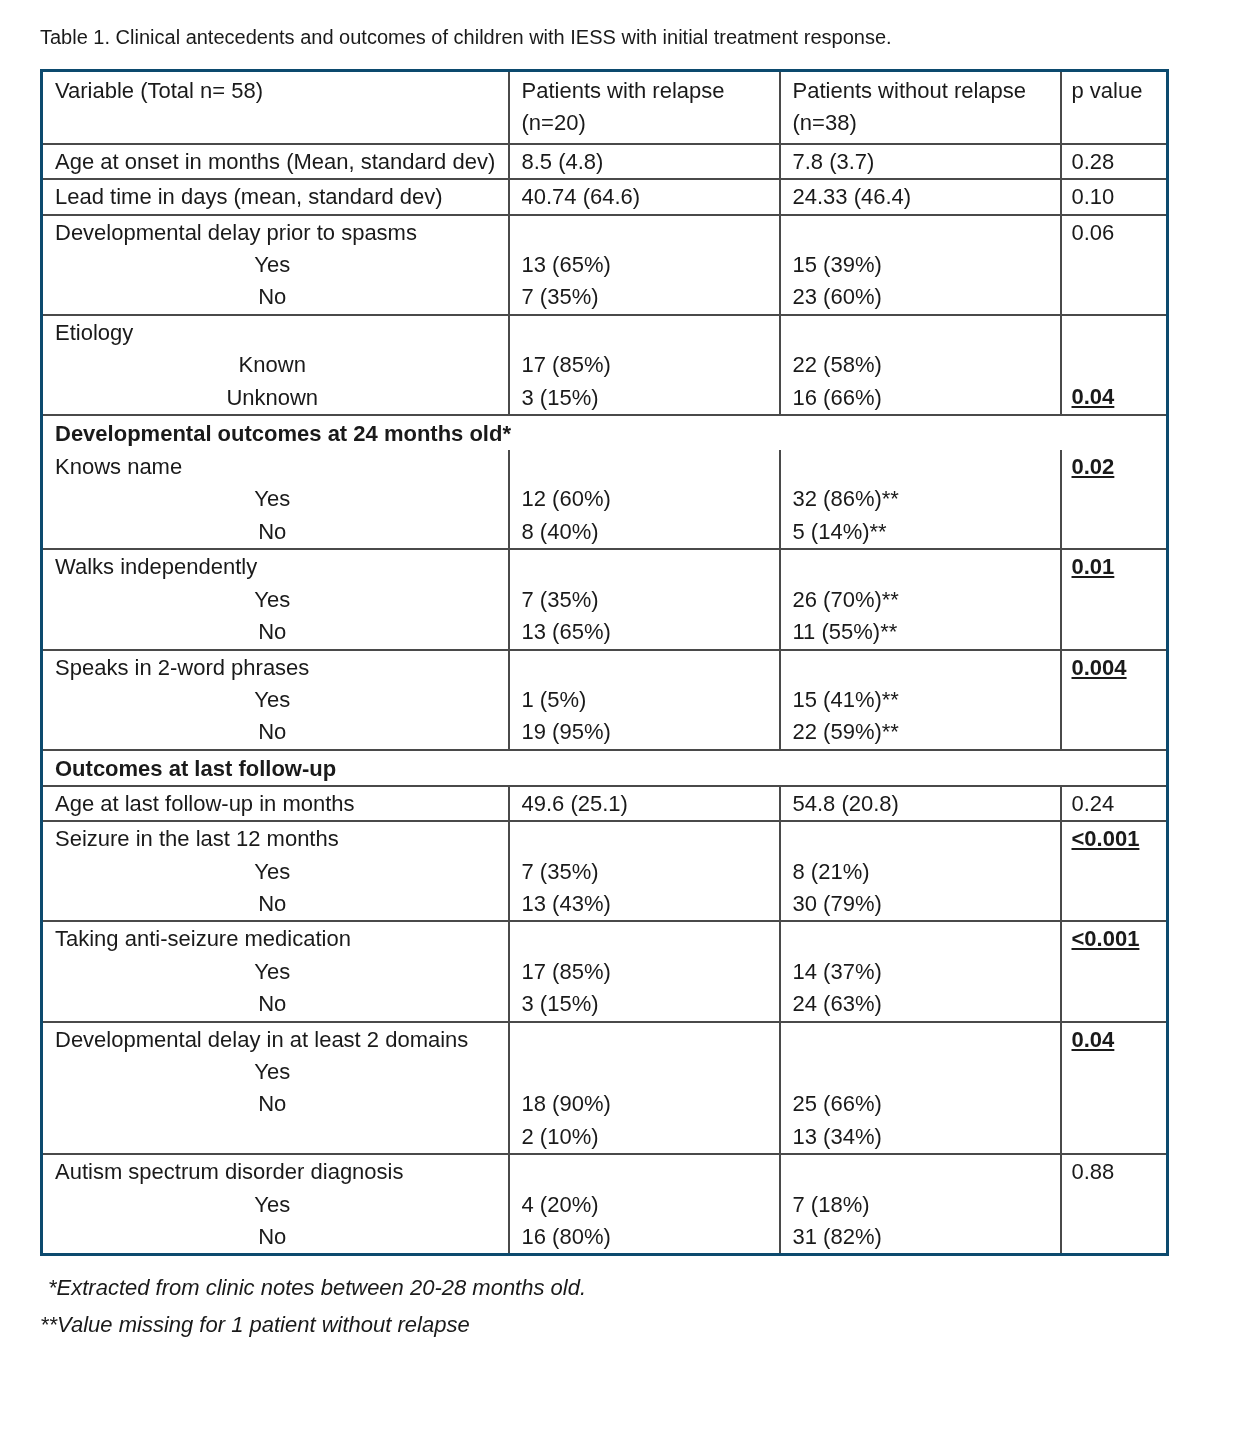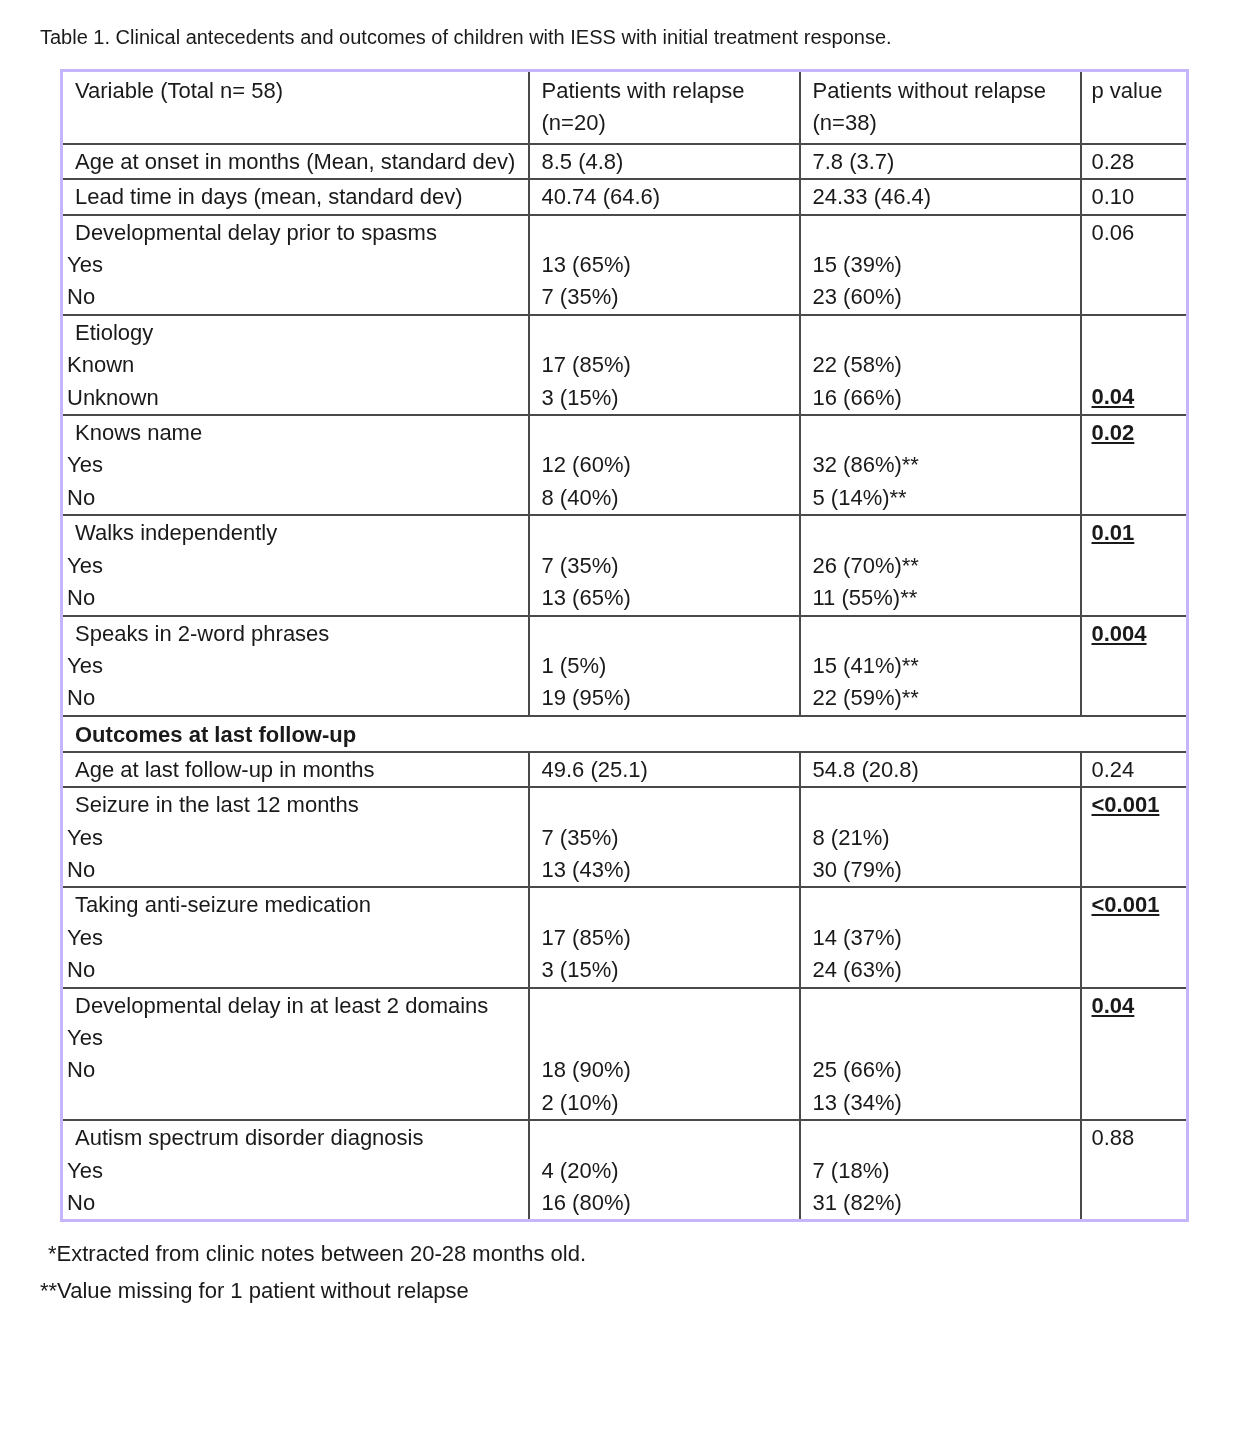--- a/index.html
+++ b/index.html
@@ -10,56 +10,55 @@
     font-size: 22px;
     -webkit-font-smoothing: antialiased;
   }
   .page { padding: 26px 46px 0 40px; }
   .title { font-size: 20px; font-weight: 400; margin: 0 0 20px 0; }
 
   table.clin {
     border-collapse: collapse;
     table-layout: fixed;
     width: 1126px;
-    border: 3px solid #c4b5fd;
-    margin-left: 20px;
+    border: 3px solid #0c4a6e;
   }
   col.c1 { width: 467px; }
   col.c2 { width: 271px; }
   col.c3 { width: 281px; }
   col.c4 { width: 107px; }
 
   td {
     border: 2px solid #4a4a4a;
     vertical-align: top;
     padding: 1px 0 0 0;
   }
   .ln {
     line-height: 32.4px;
     min-height: 32.4px;
     padding-left: 12px;
     padding-right: 6px;
   }
-  .sub { text-align: left; padding-right: 10px; padding-left: 4px; }
+  .sub { text-align: center; padding-right: 10px; padding-left: 4px; }
   .sp  {  }
   .pv  { padding-left: 10px; }
   .bold { font-weight: 700; text-decoration: underline; }
   td.vb { vertical-align: bottom; }
   td.vb .ln { padding-bottom: 1px; }
 
   tr.hd td { padding-top: 3px; padding-bottom: 3px; }
 
   td.sec {
     font-weight: 700;
     padding-top: 1px;
   }
   td.sec .ln { line-height: 33px; min-height: 33px; }
   td.hidden-bottom { border-bottom-style: hidden; }
 
-  .footnotes { margin-top: 13px; }
+  .footnotes { margin-top: 13px; font-style: italic; }
   .fn { line-height: 37px; }
   .fn-indent { padding-left: 8px; }
 </style>
 </head>
 <body>
 
 <div class="page">
 
   <p class="title">Table 1. Clinical antecedents and outcomes of children with IESS with initial treatment response.</p>
 
@@ -153,20 +152,25 @@
       <td>
         <div class="ln sp"></div>
         <div class="ln">22 (58%)</div>
         <div class="ln">16 (66%)</div>
       </td>
       <td class="vb">
             <div class="ln pv bold">0.04</div>
           </td>
     </tr>
 
+    <tr>
+      <td class="sec hidden-bottom" colspan="4">
+        <div class="ln">Developmental outcomes at 24 months old*</div>
+      </td>
+    </tr>
 
     <tr>
       <td>
         <div class="ln">Knows name</div>
         <div class="ln sub">Yes</div>
         <div class="ln sub">No</div>
       </td>
       <td>
         <div class="ln sp"></div>
         <div class="ln">12 (60%)</div>

